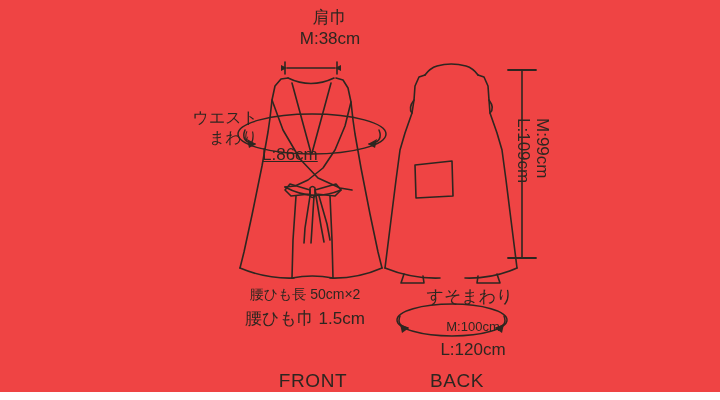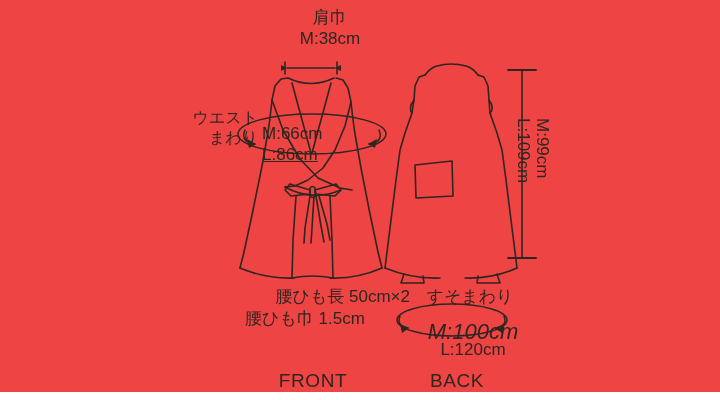--- a/index.html
+++ b/index.html
@@ -58,35 +58,33 @@
     left: 262px; top: 124px; width: 110px;
     font-size: 17px;
   }
   .t-waist-l {
     left: 262px; top: 145px; width: 110px;
     font-size: 17px;
     text-decoration: underline;
   }
   .t-himo-1 {
     left: 200px; top: 287px; width: 210px;
-    font-size: 17px;
-    text-align: right;
+    font-size: 14px;
   }
   .t-himo-2 {
     left: 200px; top: 309px; width: 210px;
     font-size: 17px;
   }
   .t-hem-title {
     left: 395px; top: 287px; width: 150px;
     font-size: 17px;
   }
   .t-hem-m {
     left: 398px; top: 320px; width: 150px;
-    font-size: 22px;
-    font-style: italic;
+    font-size: 13px;
   }
   .t-hem-l {
     left: 398px; top: 340px; width: 150px;
     font-size: 17px;
     text-align: center;
   }
   .t-len-m, .t-len-l {
     font-size: 17px;
     transform-origin: left top;
     transform: rotate(90deg);
@@ -218,21 +216,20 @@
       </g>
 
     </g>
   </svg>
 
   <div class="lbl lbl-center t-shoulder-title">肩巾</div>
   <div class="lbl lbl-center t-shoulder-m">M:38cm</div>
 
   <div class="lbl lbl-right t-waist-title">ウエスト
 まわり</div>
-  <div class="lbl lbl-left t-waist-m">M:66cm</div>
   <div class="lbl lbl-left t-waist-l">L:86cm</div>
 
   <div class="lbl lbl-center t-himo-1">腰ひも長 50cm×2</div>
   <div class="lbl lbl-center t-himo-2">腰ひも巾 1.5cm</div>
 
   <div class="lbl lbl-center t-hem-title">すそまわり</div>
   <div class="lbl lbl-center t-hem-m">M:100cm</div>
   <div class="lbl lbl-center t-hem-l">L:120cm</div>
 
   <div class="lbl lbl-left t-len-m">M:99cm</div>

